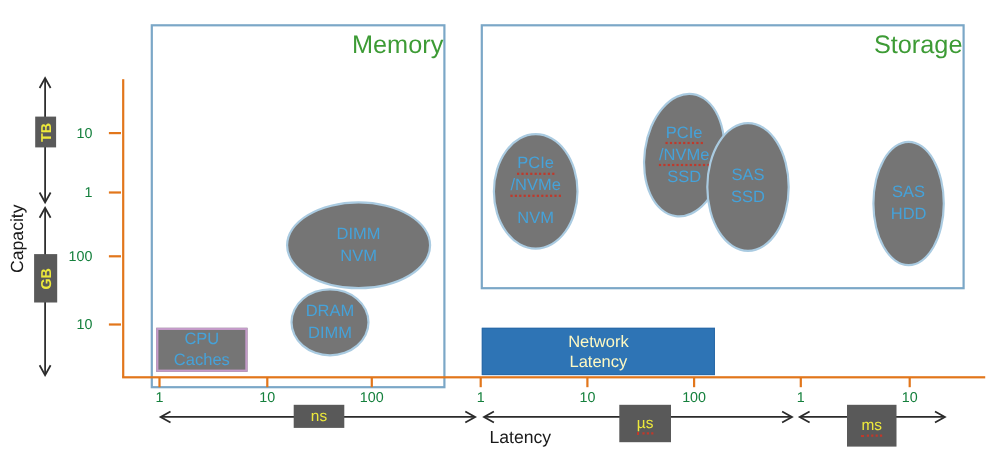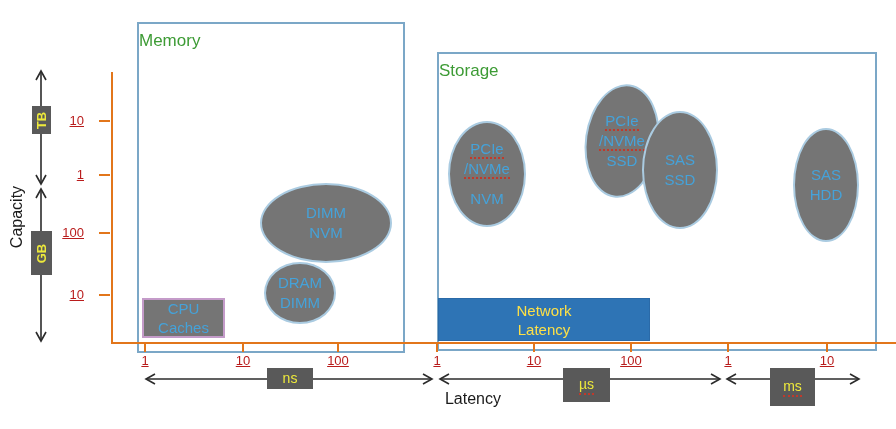--- a/index.html
+++ b/index.html
@@ -1,23 +1,23 @@
 <!DOCTYPE html>
 <html><head>
 <meta charset="utf-8">
 <style>
   html,body{margin:0;padding:0;background:#ffffff;}
   .stage{position:relative;width:896px;height:429px;background:#fff;overflow:hidden;
          font-family:"Liberation Sans",sans-serif;}
   .region-box{position:absolute;border:2px solid #7BA7C7;background:transparent;box-sizing:border-box;}
-  .region-title{position:absolute;left:0;right:0;top:6px;text-align:left;color:#3D9B35;
-                font-size:17px;line-height:21px;font-weight:400;}
+  .region-title{position:absolute;left:0;right:0;top:6px;text-align:right;color:#3D9B35;
+                font-size:23px;line-height:21px;font-weight:400;}
   .axis-line{position:absolute;background:#E2761B;}
   .tick-dash{position:absolute;background:#E2761B;}
-  .tick-label{position:absolute;color:#b91c1c;font-size:13px;line-height:15px;text-decoration:underline;}
+  .tick-label{position:absolute;color:#15803d;font-size:13px;line-height:15px;}
   .x-tick-label{text-align:center;}
   .y-tick-label{text-align:right;}
   .ellipse{position:absolute;}
   .ellipse-shape{position:absolute;inset:0;background:#757575;border:2px solid #AACBE1;
                  border-radius:50%;box-sizing:border-box;}
   .ellipse-text{position:absolute;inset:0;display:flex;flex-direction:column;justify-content:center;
                 align-items:center;color:#45A2D9;font-size:15px;line-height:20px;text-align:center;}
   .ellipse-text .gap{height:10px;}
   .redline{border-bottom:2px dotted #C0392B;line-height:17px;display:inline-block;}
   .unit-box{position:absolute;background:#595959;color:#EDE93B;font-size:14px;line-height:15px;
@@ -32,32 +32,32 @@
 <body>
 
 <div class="stage" id="stage">
 
   <div class="region-box" style="left:137px;top:22px;width:268px;height:331px;">
     <div class="region-title">
       <div>Memory</div>
     </div>
   </div>
 
-  <div class="region-box" style="left:437px;top:22px;width:440px;height:299px;margin-top:30px;">
+  <div class="region-box" style="left:437px;top:22px;width:440px;height:241px;">
     <div class="region-title">
       <div>Storage</div>
     </div>
   </div>
 
   <div id="gen-shapes">
       <div class="data-rect" style="left: 142px; top: 298px; width: 83px; height: 40px; background: rgb(117, 117, 117); border: 2px solid rgb(196, 155, 201); color: rgb(69, 162, 217);">
         <div>CPU</div>
         <div>Caches</div>
       </div>
-      <div class="data-rect" style="left: 438px; top: 298px; width: 212px; height: 43px; background: rgb(46, 116, 181); border: 1px solid rgb(42, 106, 168); color: #fde047; align-items: center;">
+      <div class="data-rect" style="left: 438px; top: 298px; width: 212px; height: 43px; background: rgb(46, 116, 181); border: 1px solid rgb(42, 106, 168); color: #fef9c3; align-items: center;">
         <div>Network</div>
         <div>Latency</div>
       </div>
       <div class="ellipse" style="left: 260px; top: 183px; width: 132px; height: 80px;">
         <div class="ellipse-shape"></div>
         <div class="ellipse-text">
           <div>DIMM</div>
           <div>NVM</div>
         </div>
       </div>

